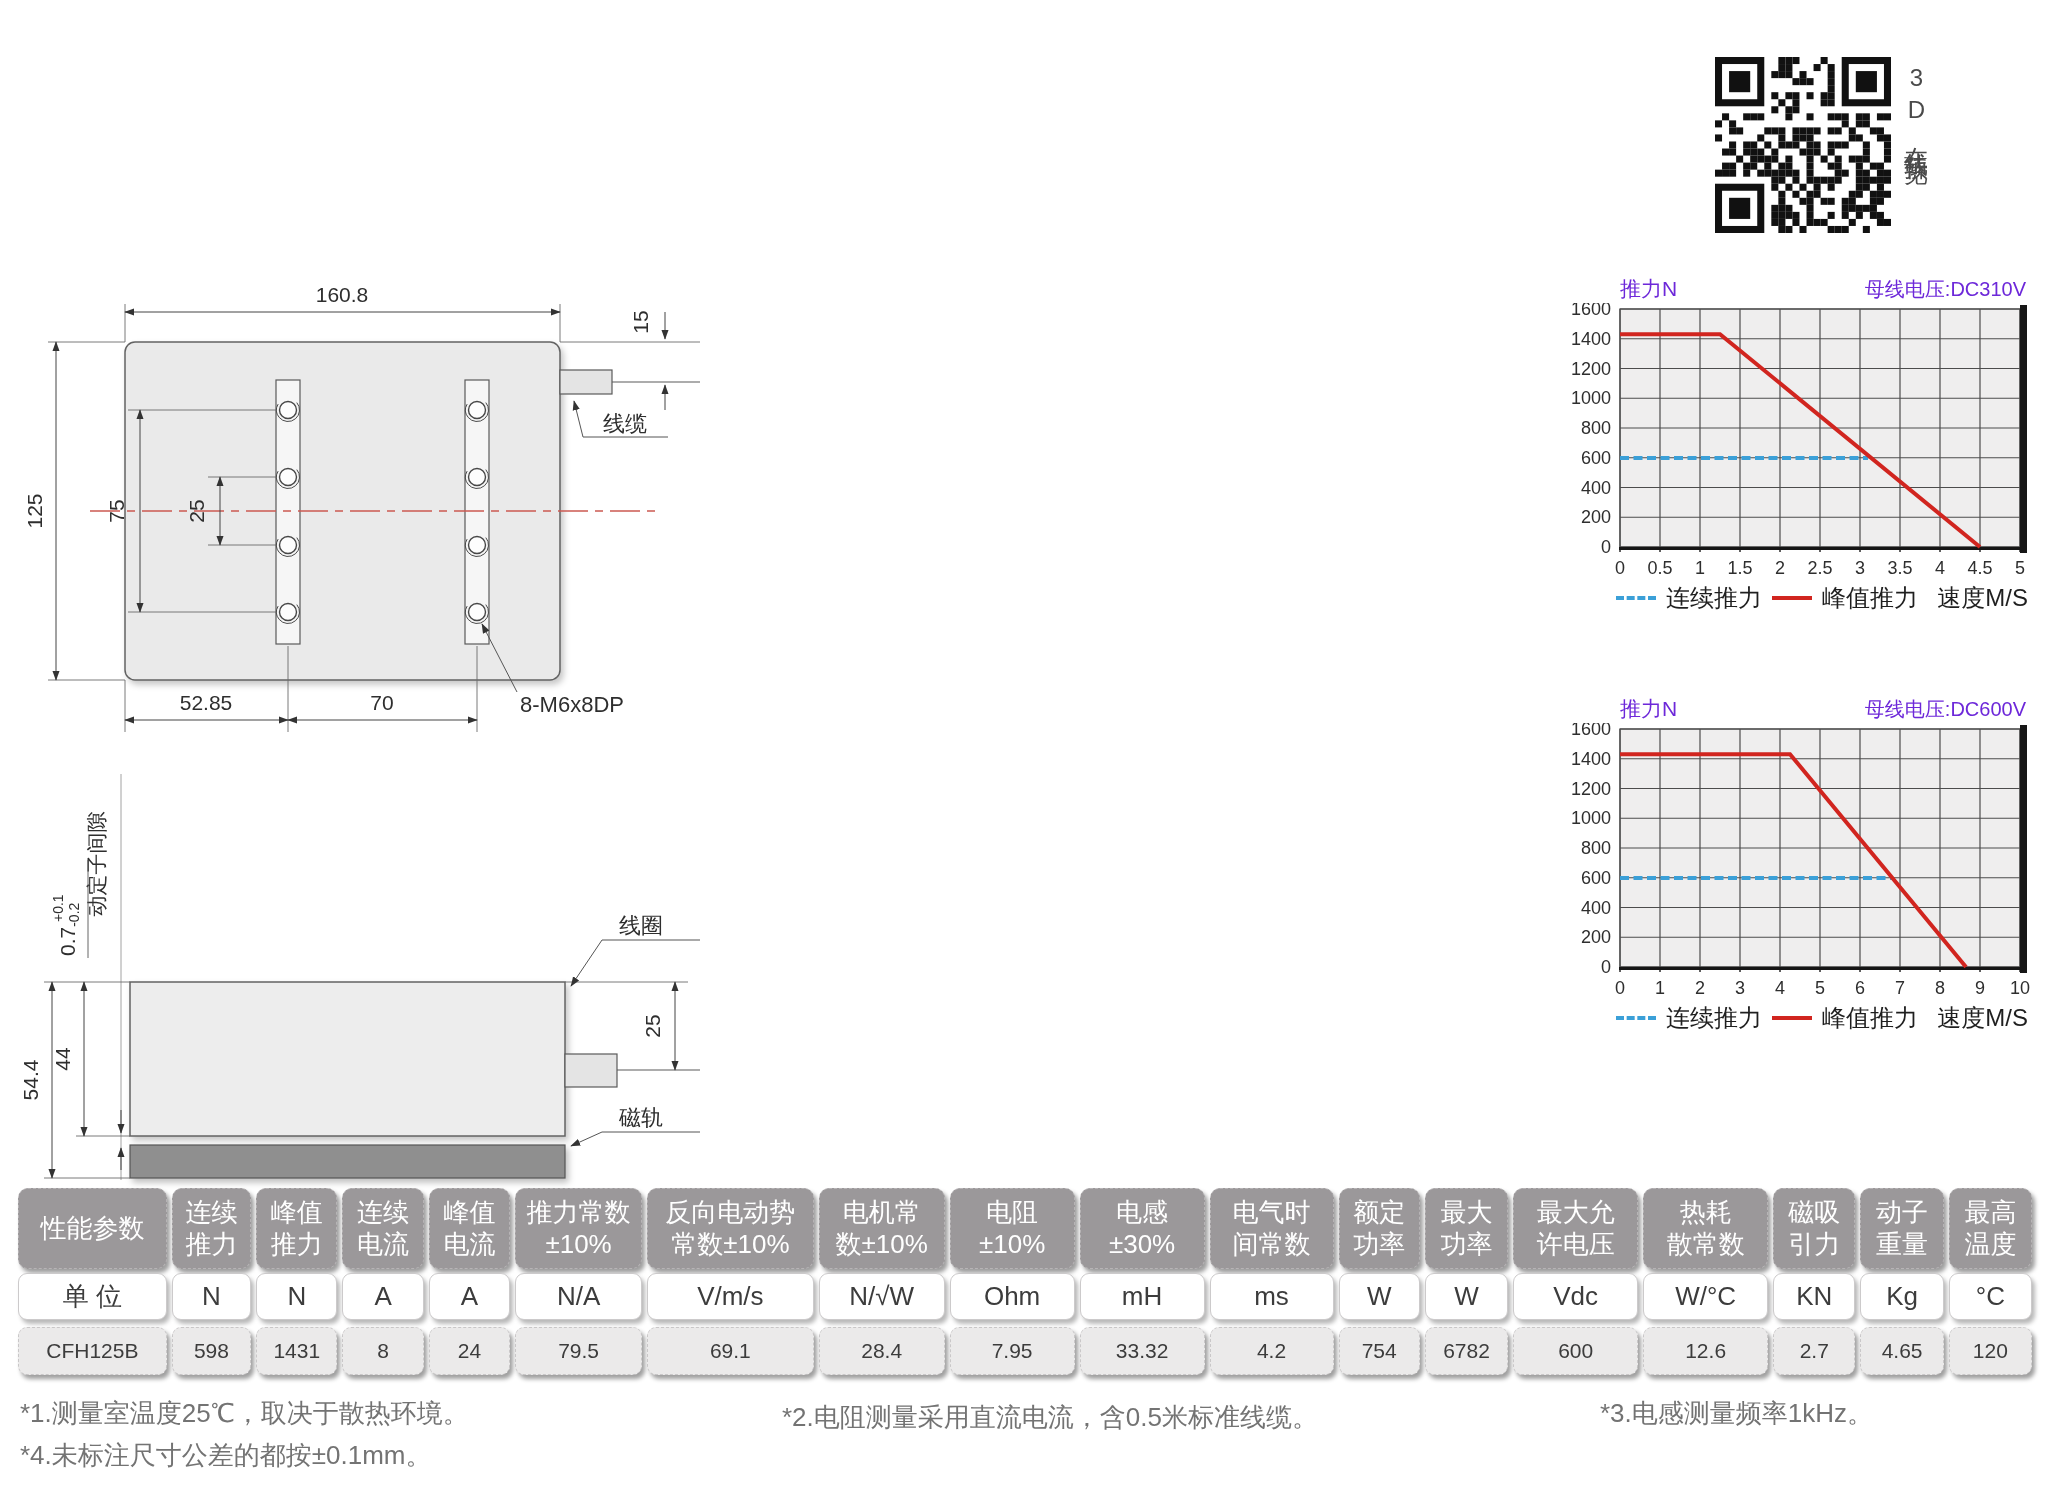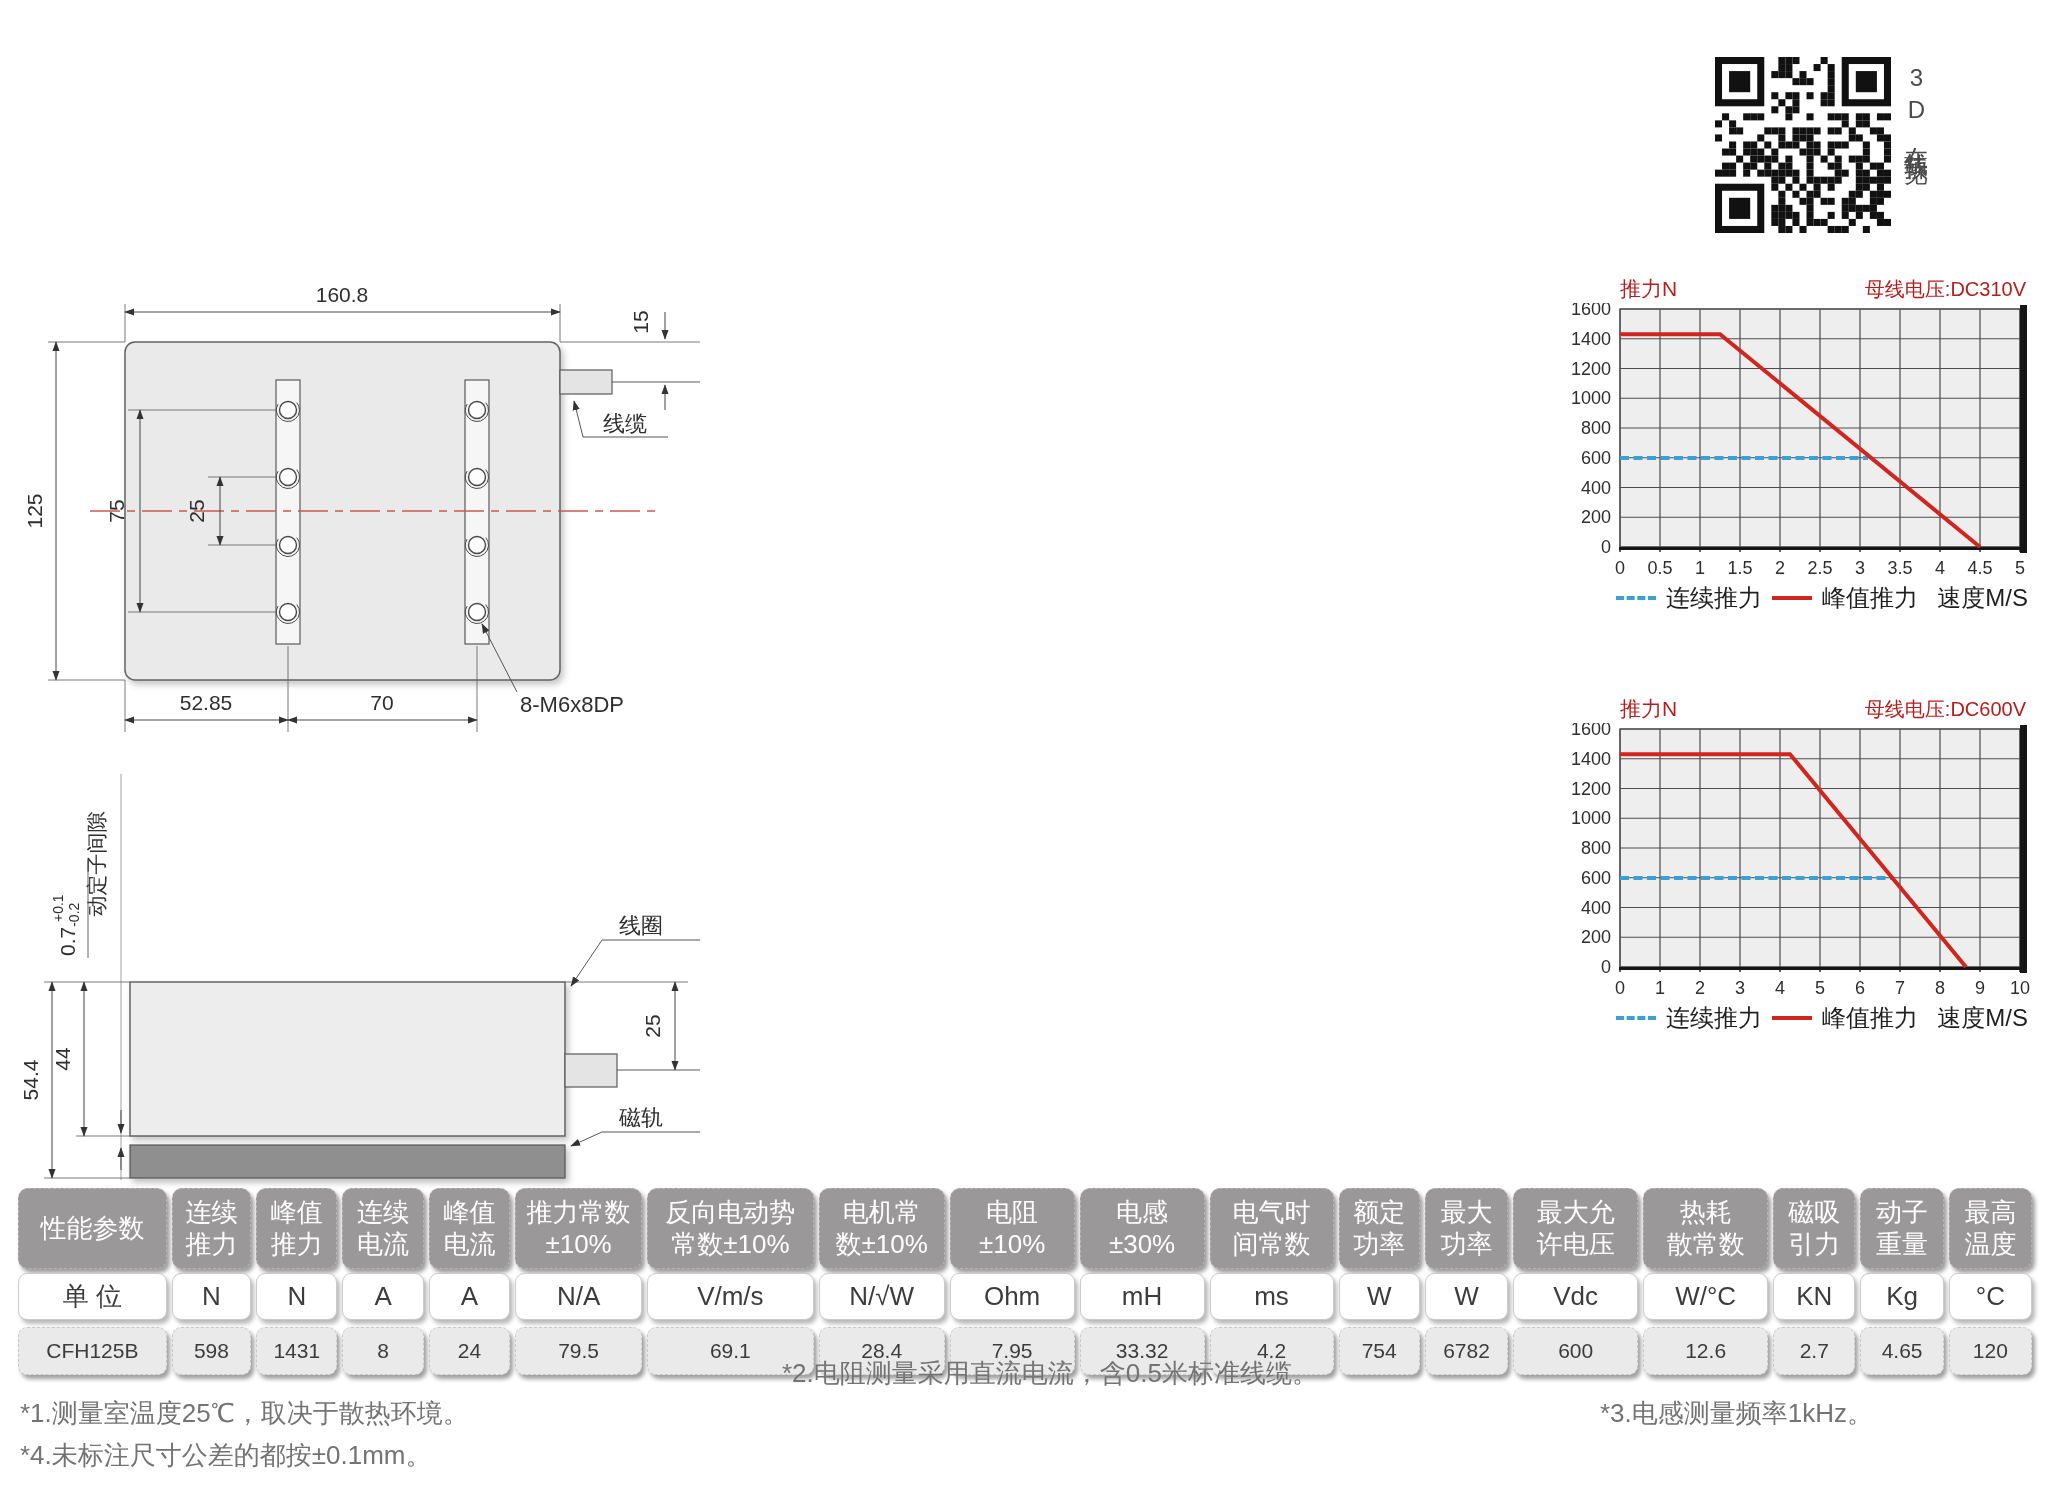--- a/index.html
+++ b/index.html
@@ -23,21 +23,21 @@
   .plan-svg{position:absolute;left:20px;top:280px;}
   .side-svg{position:absolute;left:20px;top:760px;}
   .dim{font-size:21px;fill:#2e2e2e;}
   .lbl{font-size:22px;fill:#2e2e2e;}
 
   
   .chart{position:absolute;width:484px;}
   #chart-0{left:1558px;top:276px;}
   #chart-1{left:1558px;top:696px;}
   .chart-head{display:flex;justify-content:space-between;align-items:flex-end;
-              padding-left:62px;padding-right:16px;height:27px;font-size:21px;color:#b91c1c;}
+              padding-left:62px;padding-right:16px;height:27px;font-size:21px;color:#6d28d9;}
   .chart-head .bus{font-size:20px;}
   .chart-legend{display:flex;align-items:center;gap:10px;padding-left:58px;padding-right:14px;
                 margin-top:1px;font-size:24px;color:#1f1f1f;}
   .sample{width:40px;height:0;}
   .sample.dashed{border-top:4px dashed #3ba0d8;}
   .sample.solid{border-top:4px solid #d1251f;}
   .speed{margin-left:auto;}
 
   
   .spec-table{position:absolute;left:18px;top:1188px;width:2014px;display:flex;gap:5px;}
@@ -48,21 +48,21 @@
   .spec-u{height:45px;margin-top:4px;background:#ffffff;border:1px solid #cccacb;border-radius:9px;
           color:#3c3c3c;font-size:26px;display:flex;align-items:center;justify-content:center;
           box-shadow:3px 4px 4px rgba(0,0,0,0.28);}
   .spec-v{height:46px;margin-top:7px;background:#ebeaea;border:1px dashed #c9c7c8;border-radius:9px;
           color:#3c3c3c;font-size:21px;font-weight:500;display:flex;align-items:center;justify-content:center;
           box-shadow:3px 4px 4px rgba(0,0,0,0.38);}
 
   
   .fn{position:absolute;font-size:26px;color:#737373;}
   #fn-0{left:20px;top:1396px;}
-  #fn-1{left:782px;top:1356px;}
+  #fn-1{left:782px;top:1400px;}
   #fn-2{left:1600px;top:1396px;}
   #fn-3{left:20px;top:1438px;}
   #fn-4{left:782px;top:1438px;}
 </style>
 </head>
 <body>
 
 <div class="stage">
 
 

